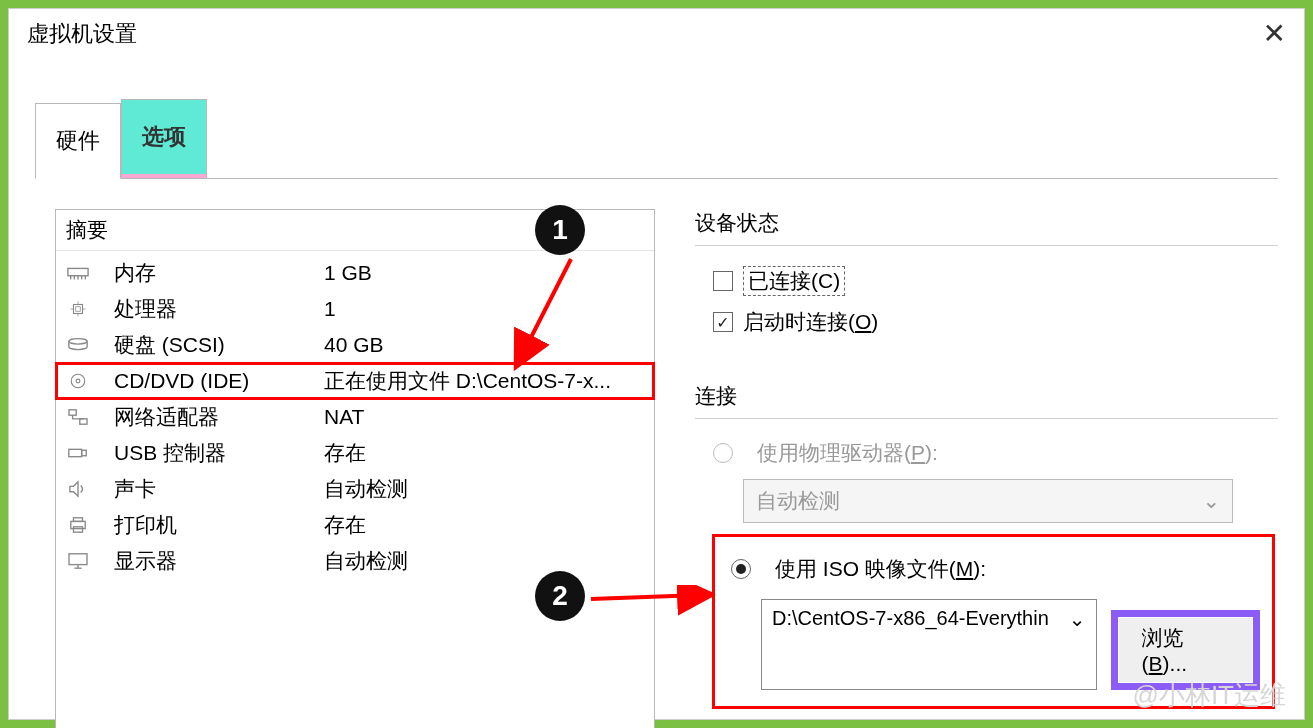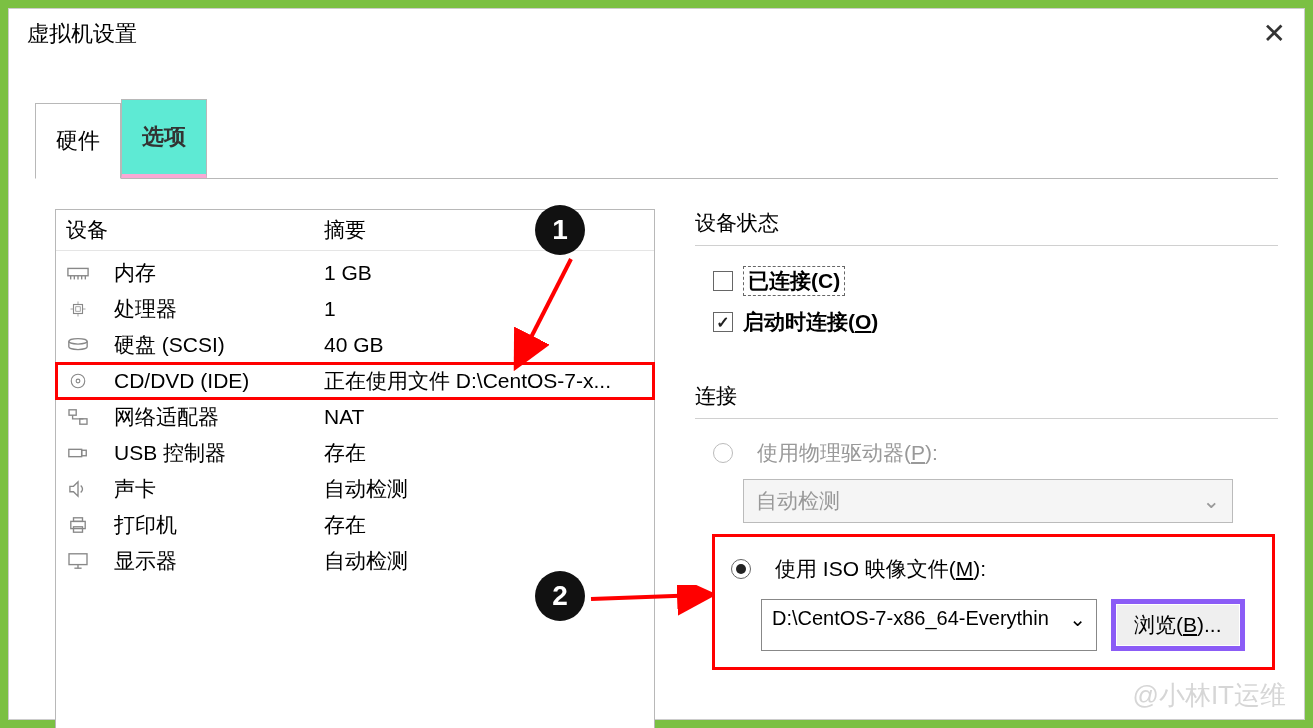--- a/index.html
+++ b/index.html
@@ -129,21 +129,20 @@
   border-top: 1px solid #d0d0d0;
   padding: 14px 4px 18px 18px;
   margin-bottom: 22px;
 }
 .chk-row {
   display: flex;
   align-items: center;
   gap: 10px;
   padding: 6px 0;
   font-size: 21px;
-  font-weight: bold;
 }
 .chk {
   width: 20px; height: 20px;
   border: 1px solid #666;
   display: inline-flex;
   align-items: center;
   justify-content: center;
   font-size: 16px;
   color: #222;
 }
@@ -200,26 +199,27 @@
   border: 1px solid #888;
   padding: 7px 10px;
   width: 336px;
   display: flex;
   justify-content: space-between;
   font-size: 20px;
   overflow: hidden;
 }
 .combo span:first-child { overflow: hidden; text-overflow: clip; white-space: nowrap; }
 .btn {
-  border: 5px solid #8b5cf6;
+  border: 7px solid #8b5cf6;
   background: #efefef;
-  padding: 7px 18px;
+  padding: 7px 24px;
   font-size: 21px;
   cursor: pointer;
   box-shadow: inset 0 0 0 1px #fff;
+  margin-top: 11px;
 }
 .underline { text-decoration: underline; }
 
 
 .callout {
   position: absolute;
   width: 50px; height: 50px;
   background: #111;
   color: #fff;
   border-radius: 50%;
@@ -255,21 +255,20 @@
   <div class="tabrow">
     <div class="tab">硬件</div>
     <div class="tab inactive">选项</div>
   </div>
 
   <div class="content">
 
     <div class="device-panel">
       <div class="device-table">
         <div class="dt-header">
-          <div class="col1">设备</div>
           <div class="col2">摘要</div>
         </div>
         <div class="dt-body" id="dt-body">
             <div class="dt-row">
               <div class="col1">
                 <span class="dev-icon">
                   <svg viewBox="0 0 24 16">
                     <rect x="1" y="3" width="22" height="8" fill="none" stroke="#888" stroke-width="1.5"></rect>
                     <line x1="4" y1="11" x2="4" y2="15" stroke="#888" stroke-width="1.5"></line>
                     <line x1="8" y1="11" x2="8" y2="15" stroke="#888" stroke-width="1.5"></line>

